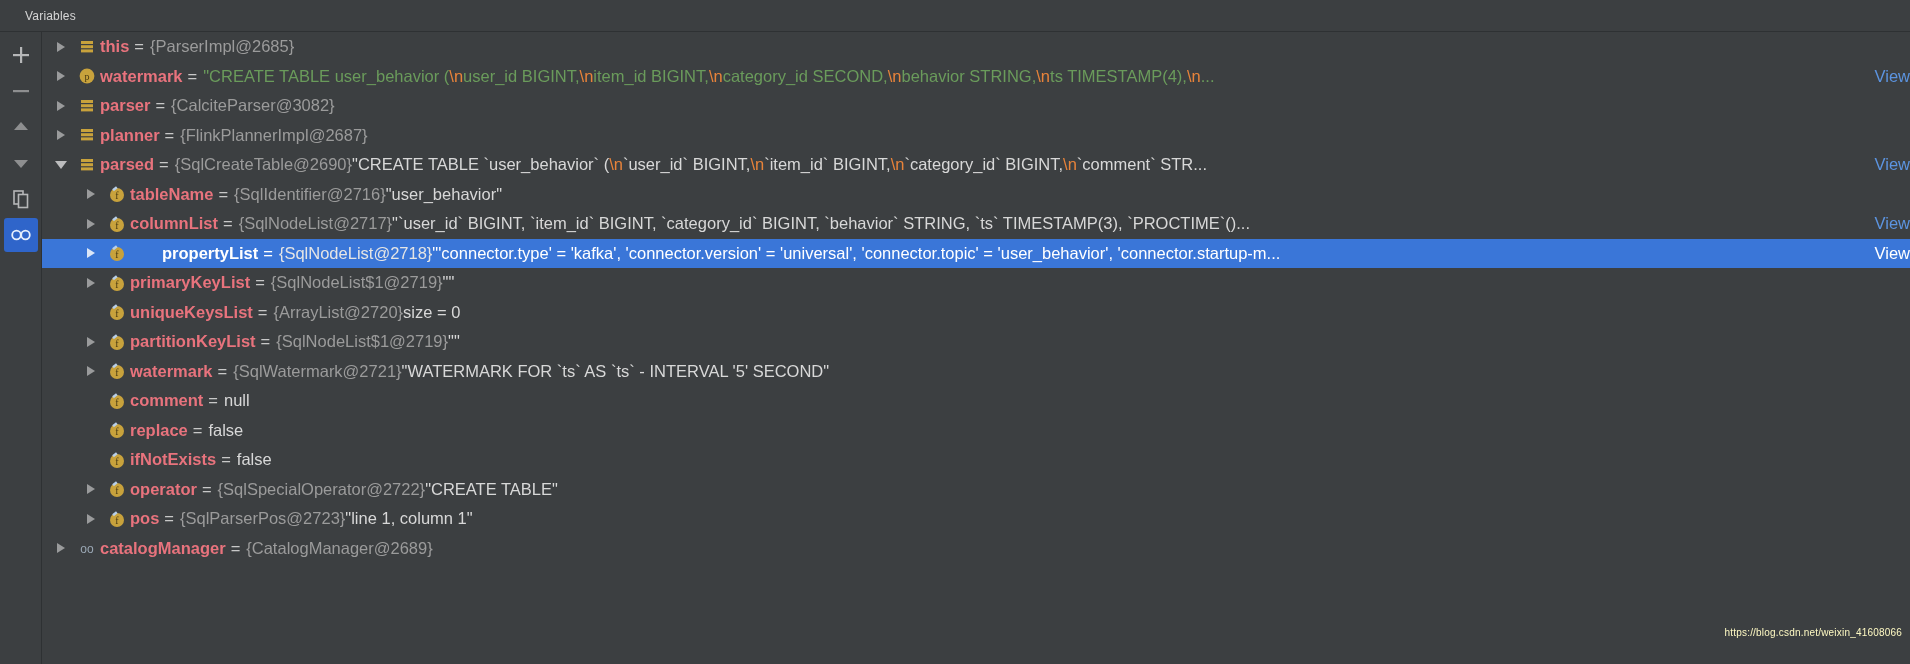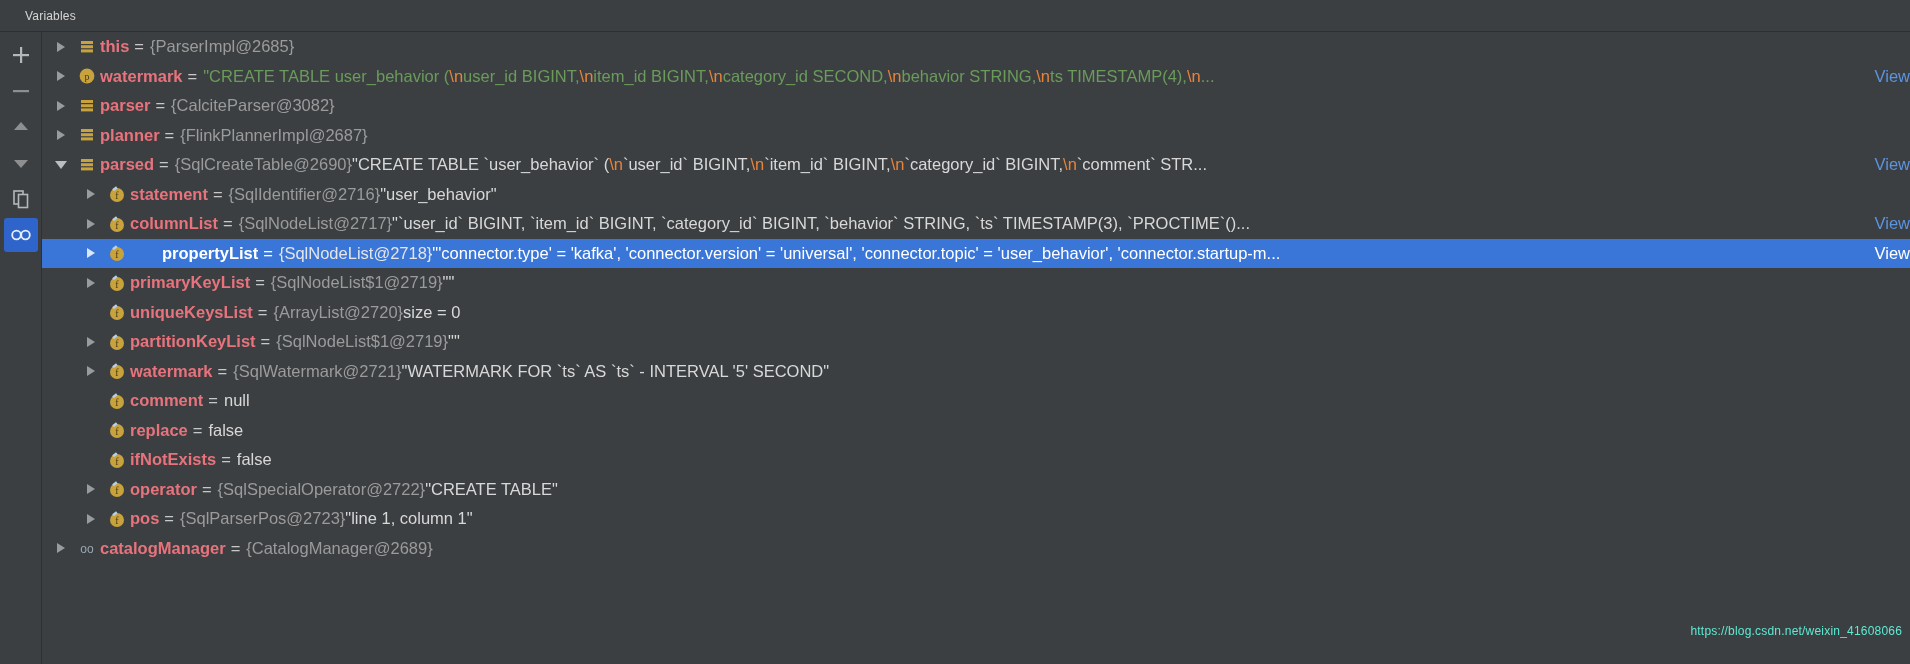--- a/index.html
+++ b/index.html
@@ -68,21 +68,21 @@
   .vl{color:#d8d8d8;}
   .row.selected .vl{color:#ffffff;}
   .str{color:#6a9b5b;}
   .esc{color:#e8833a;}
   .view{color:#5c94e0;margin-left:22px;}
   .row.selected .view{color:#ffffff;}
 
   .clip{overflow:hidden;display:flex;align-items:center;flex:1 1 auto;min-width:0;text-align:right;}
 
   .wm{
-    position:absolute;right:8px;bottom:26px;color:#5eead4;font-size:12px;
+    position:absolute;right:8px;bottom:26px;color:#fef9c3;font-size:10px;
     letter-spacing:.2px;
   }
 </style>
 </head>
 <body>
 
 <div class="panel">
 
   <div class="titlebar">
     <span class="tab">Variables</span>
@@ -253,21 +253,21 @@
             <span class="tri"></span>
           </span>
           <span class="ico">
             <svg width="20" height="20" viewBox="0 0 20 20">
               <circle cx="10" cy="11" r="7" fill="#c8a23c"></circle>
               <text x="10" y="15" text-anchor="middle" font-size="10" font-family="&quot;Liberation Serif&quot;,serif" fill="#4a3a12">f</text>
               <path d="M5.2 5.2 L9 2.2 L10.6 4.2 L6.8 7.2 Z" fill="#b8cfe8"></path>
             </svg>
           </span>
           <span class="clip">
-            <span class="nm">statement</span>
+            <span class="nm">tableName</span>
             <span class="eq">=</span>
             <span class="ty">{SqlIdentifier@2716} </span>
             <span class="vl">"user_behavior"</span>
           </span>
         </div>
         <div class="row">
           <span class="indent" style="width: 30px;"></span>
           <span class="tw">
             <span class="tri"></span>
           </span>

